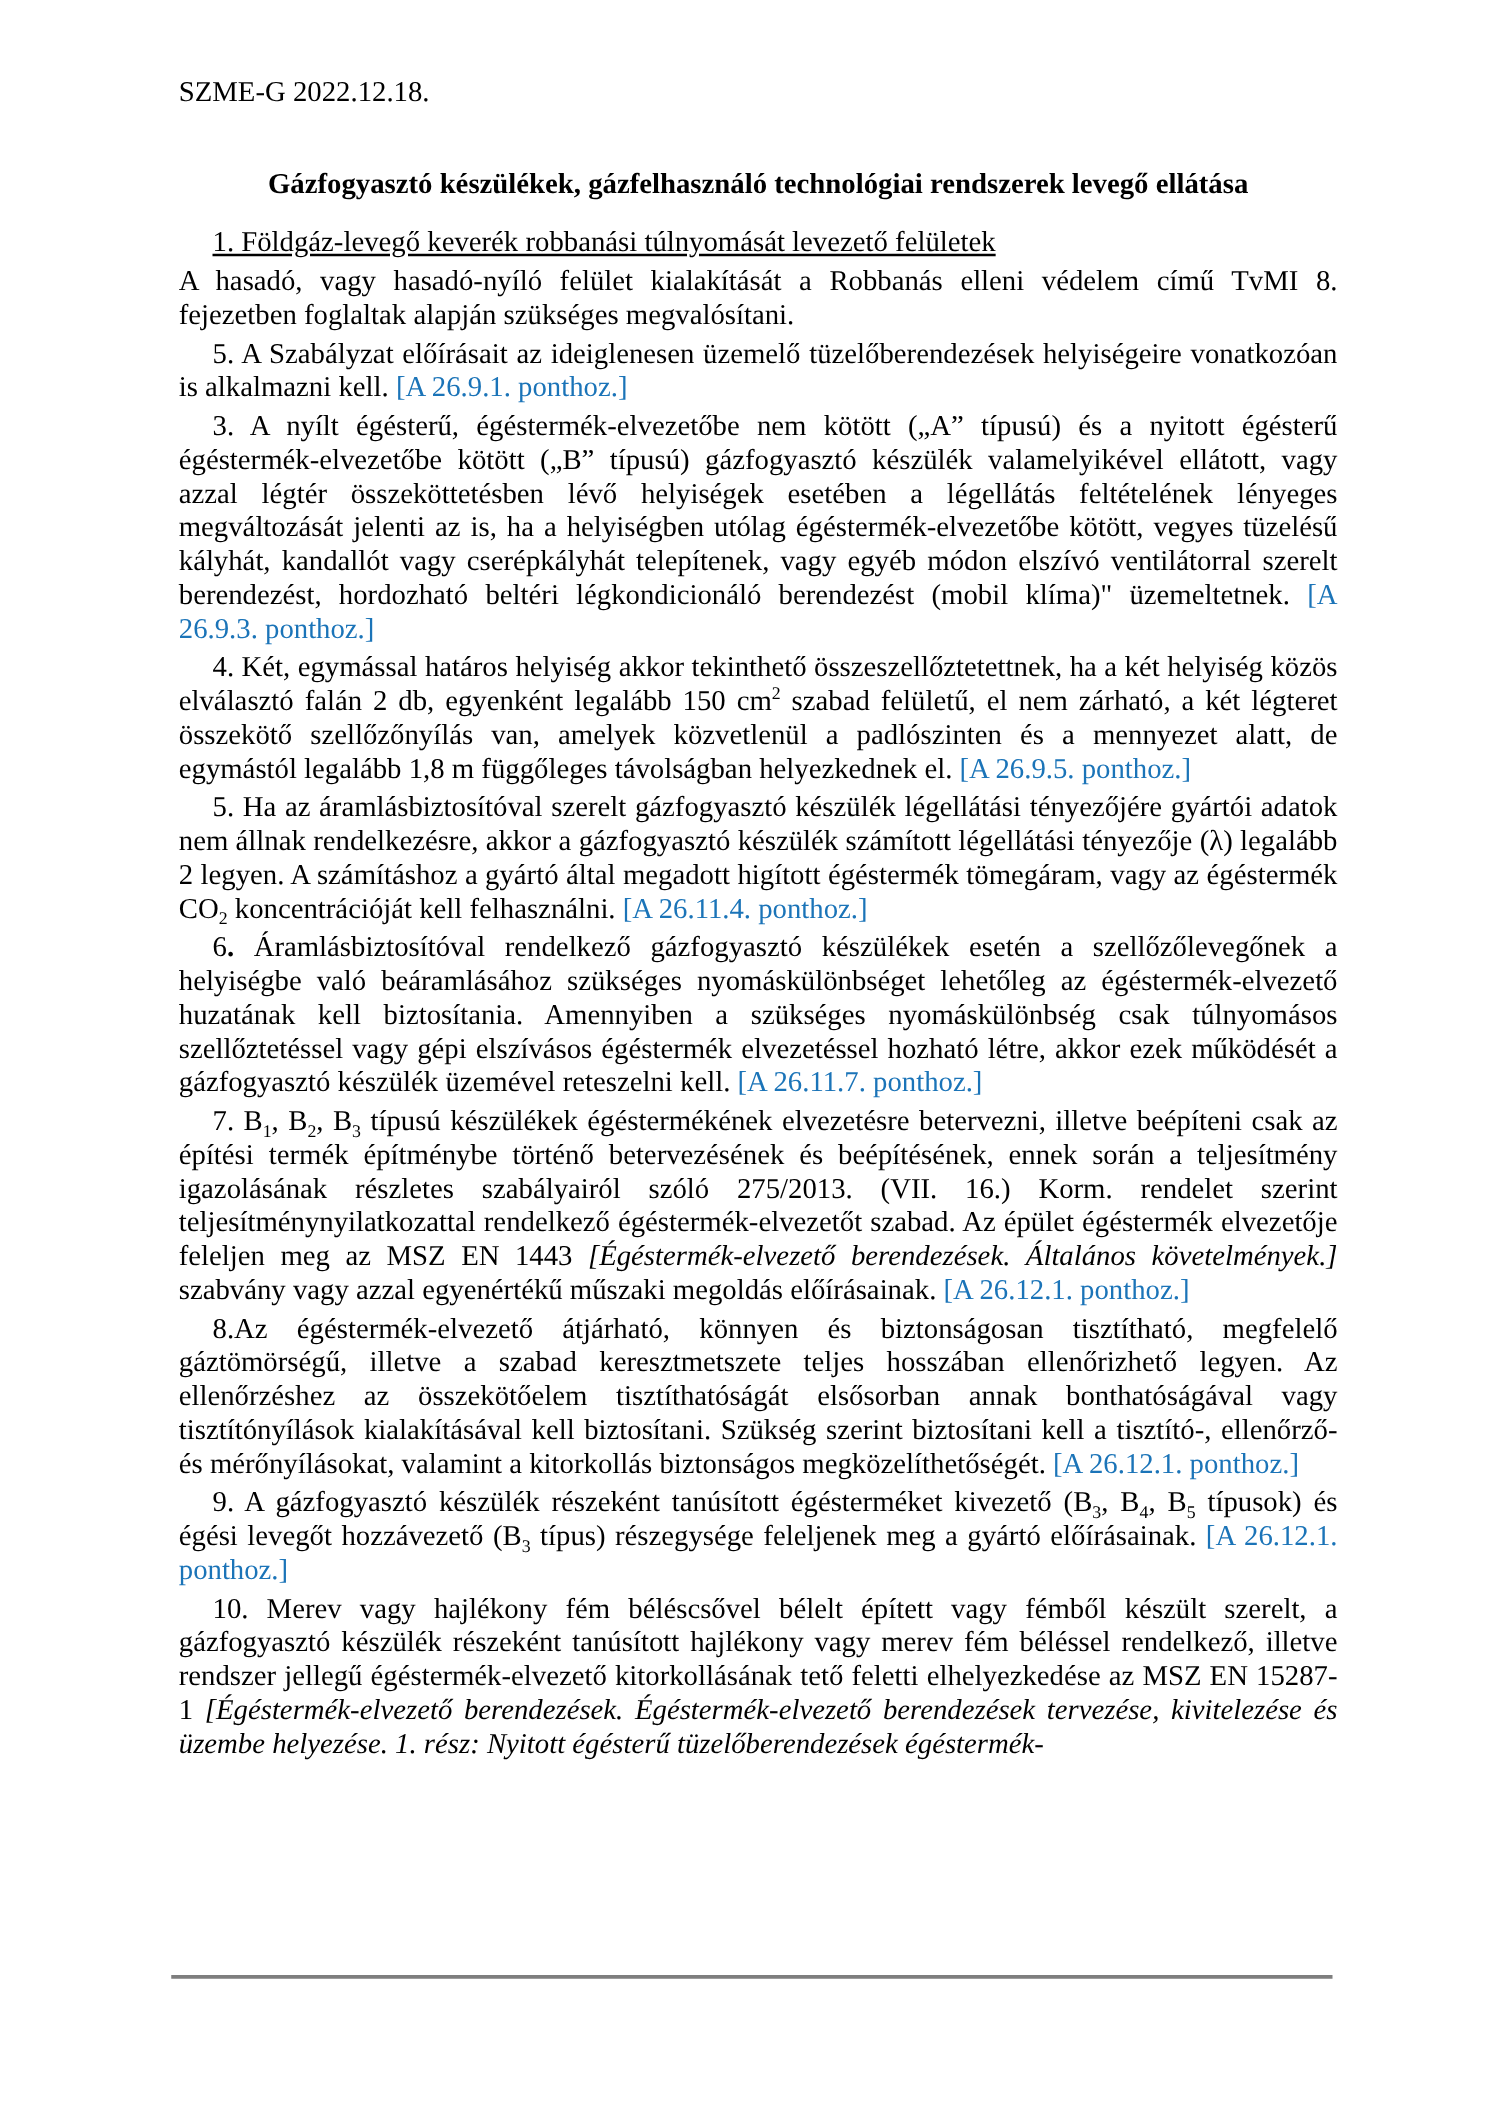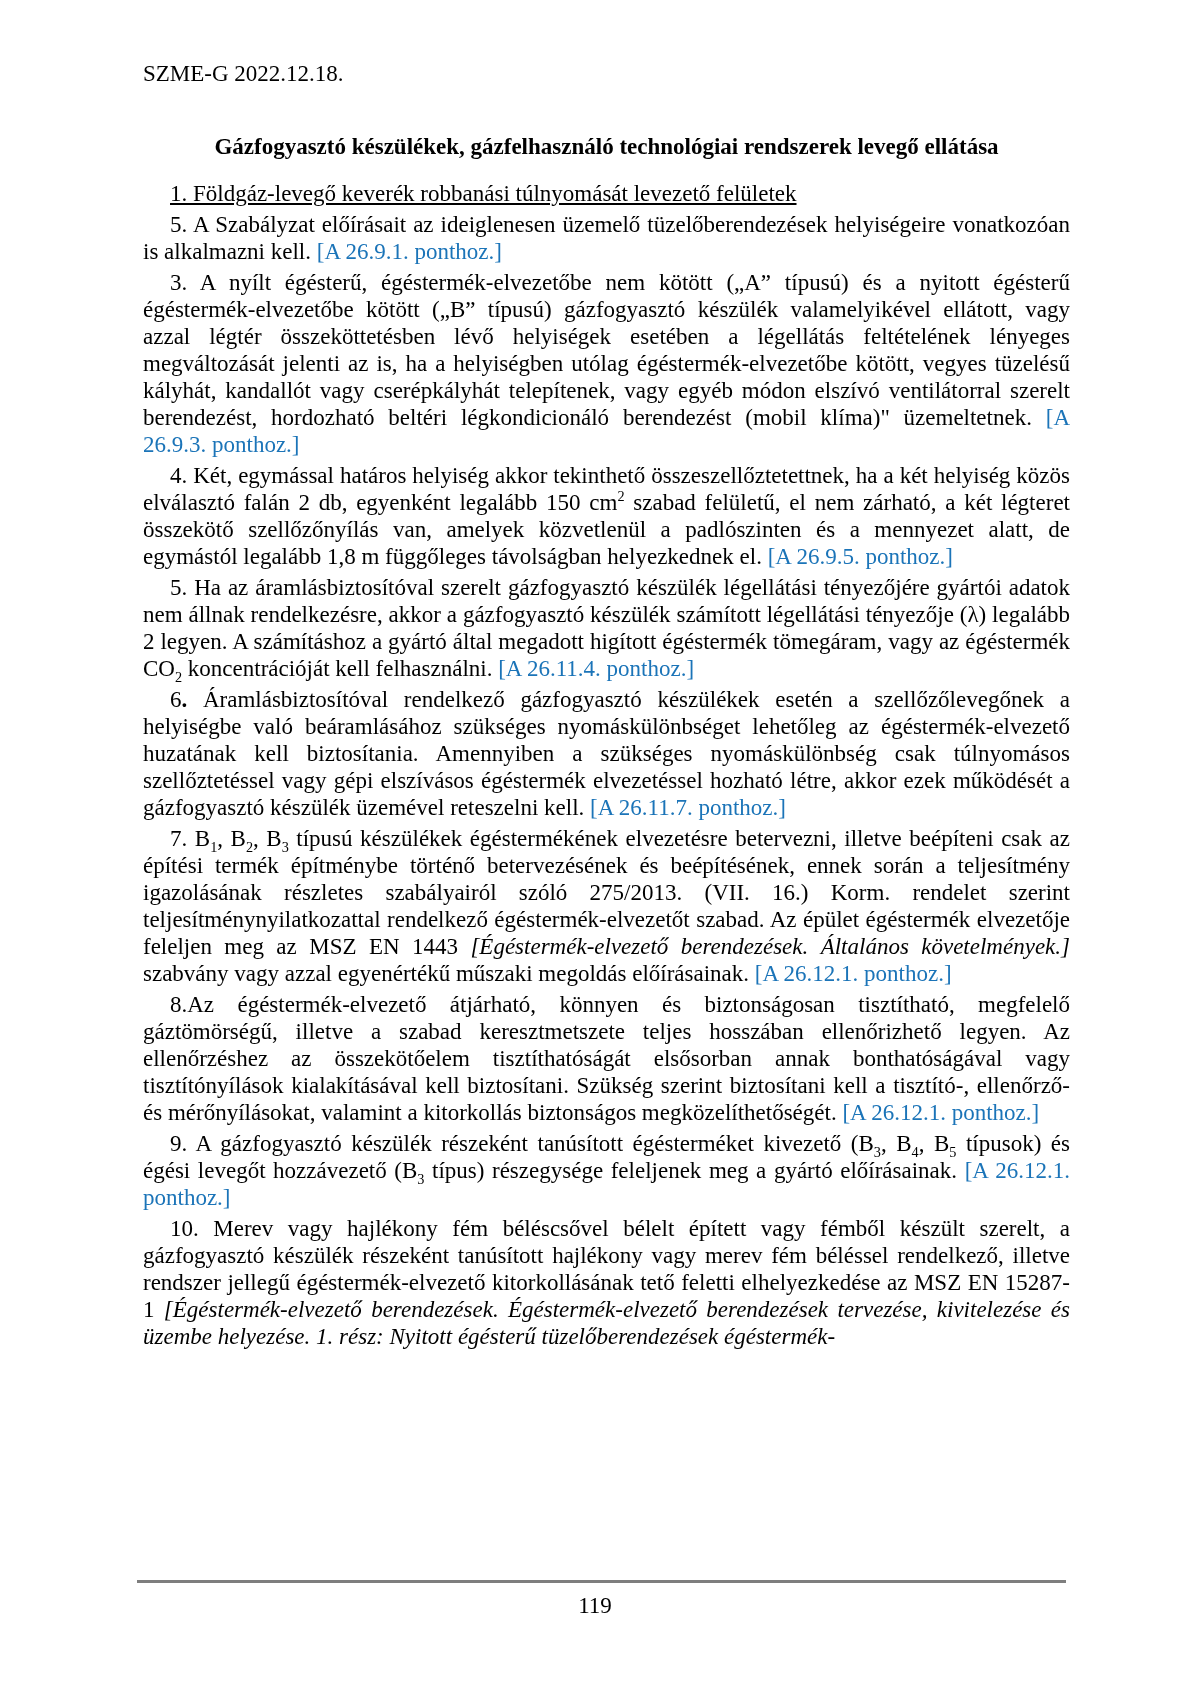--- a/index.html
+++ b/index.html
@@ -66,26 +66,26 @@
 </head>
 <body>
 
 <div class="page">
   <div class="doc-header">SZME-G 2022.12.18.</div>
 
   <div class="doc-title">Gázfogyasztó készülékek, gázfelhasználó technológiai rendszerek levegő ellátása</div>
 
   <div>
       <p class="para heading"><span>1. Földgáz-levegő keverék robbanási túlnyomását levezető felületek</span></p>
+      <p class="para noindent"><span>A hasadó, vagy hasadó-nyíló felület kialakítását a Robbanás elleni védelem című TvMI 8. fejezetben foglaltak alapján szükséges megvalósítani.</span></p>
       <p class="para"><span>5. A Szabályzat előírásait az ideiglenesen üzemelő tüzelőberendezések helyiségeire vonatkozóan is alkalmazni kell. </span><span class="link">[A 26.9.1. ponthoz.]</span></p>
       <p class="para"><span>3. A nyílt égésterű, égéstermék-elvezetőbe nem kötött („A” típusú) és a nyitott égésterű égéstermék-elvezetőbe kötött („B” típusú) gázfogyasztó készülék valamelyikével ellátott, vagy azzal légtér összeköttetésben lévő helyiségek esetében a légellátás feltételének lényeges megváltozását jelenti az is, ha a helyiségben utólag égéstermék-elvezetőbe kötött, vegyes tüzelésű kályhát, kandallót vagy cserépkályhát telepítenek, vagy egyéb módon elszívó ventilátorral szerelt berendezést, hordozható beltéri légkondicionáló berendezést (mobil klíma)" üzemeltetnek. </span><span class="link">[A 26.9.3. ponthoz.]</span></p>
       <p class="para"><span>4. Két, egymással határos helyiség akkor tekinthető összeszellőztetettnek, ha a két helyiség közös elválasztó falán 2 db, egyenként legalább 150 cm</span><span class="sup">2</span><span> szabad felületű, el nem zárható, a két légteret összekötő szellőzőnyílás van, amelyek közvetlenül a padlószinten és a mennyezet alatt, de egymástól legalább 1,8 m függőleges távolságban helyezkednek el. </span><span class="link">[A 26.9.5. ponthoz.]</span></p>
       <p class="para"><span>5. Ha az áramlásbiztosítóval szerelt gázfogyasztó készülék légellátási tényezőjére gyártói adatok nem állnak rendelkezésre, akkor a gázfogyasztó készülék számított légellátási tényezője (λ) legalább 2 legyen. A számításhoz a gyártó által megadott higított égéstermék tömegáram, vagy az égéstermék CO</span><span class="sub">2</span><span> koncentrációját kell felhasználni. </span><span class="link">[A 26.11.4. ponthoz.]</span></p>
       <p class="para"><span>6</span><span class="b">.</span><span> Áramlásbiztosítóval rendelkező gázfogyasztó készülékek esetén a szellőzőlevegőnek a helyiségbe való beáramlásához szükséges nyomáskülönbséget lehetőleg az égéstermék-elvezető huzatának kell biztosítania. Amennyiben a szükséges nyomáskülönbség csak túlnyomásos szellőztetéssel vagy gépi elszívásos égéstermék elvezetéssel hozható létre, akkor ezek működését a gázfogyasztó készülék üzemével reteszelni kell. </span><span class="link">[A 26.11.7. ponthoz.]</span></p>
       <p class="para"><span>7. B</span><span class="sub">1</span><span>, B</span><span class="sub">2</span><span>, B</span><span class="sub">3</span><span> típusú készülékek égéstermékének elvezetésre betervezni, illetve beépíteni csak az építési termék építménybe történő betervezésének és beépítésének, ennek során a teljesítmény igazolásának részletes szabályairól szóló 275/2013. (VII. 16.) Korm. rendelet szerint teljesítménynyilatkozattal rendelkező égéstermék-elvezetőt szabad. Az épület égéstermék elvezetője feleljen meg az MSZ EN 1443 </span><span class="i">[Égéstermék-elvezető berendezések. Általános követelmények.]</span><span> szabvány vagy azzal egyenértékű műszaki megoldás előírásainak. </span><span class="link">[A 26.12.1. ponthoz.]</span></p>
       <p class="para"><span>8.Az égéstermék-elvezető átjárható, könnyen és biztonságosan tisztítható, megfelelő gáztömörségű, illetve a szabad keresztmetszete teljes hosszában ellenőrizhető legyen. Az ellenőrzéshez az összekötőelem tisztíthatóságát elsősorban annak bonthatóságával vagy tisztítónyílások kialakításával kell biztosítani. Szükség szerint biztosítani kell a tisztító-, ellenőrző- és mérőnyílásokat, valamint a kitorkollás biztonságos megközelíthetőségét. </span><span class="link">[A 26.12.1. ponthoz.]</span></p>
       <p class="para"><span>9. A gázfogyasztó készülék részeként tanúsított égésterméket kivezető (B</span><span class="sub">3</span><span>, B</span><span class="sub">4</span><span>, B</span><span class="sub">5</span><span> típusok) és égési levegőt hozzávezető (B</span><span class="sub">3</span><span> típus) részegysége feleljenek meg a gyártó előírásainak. </span><span class="link">[A 26.12.1. ponthoz.]</span></p>
       <p class="para"><span>10. Merev vagy hajlékony fém béléscsővel bélelt épített vagy fémből készült szerelt, a gázfogyasztó készülék részeként tanúsított hajlékony vagy merev fém béléssel rendelkező, illetve rendszer jellegű égéstermék-elvezető kitorkollásának tető feletti elhelyezkedése az MSZ EN 15287-1 </span><span class="i">[Égéstermék-elvezető berendezések. Égéstermék-elvezető berendezések tervezése, kivitelezése és üzembe helyezése. 1. rész: Nyitott égésterű tüzelőberendezések égéstermék-</span></p>
     </div>
 
   <div class="footer-rule"></div>
-  <div class="page-number">119</div>
 </div>
 
 </body></html>

